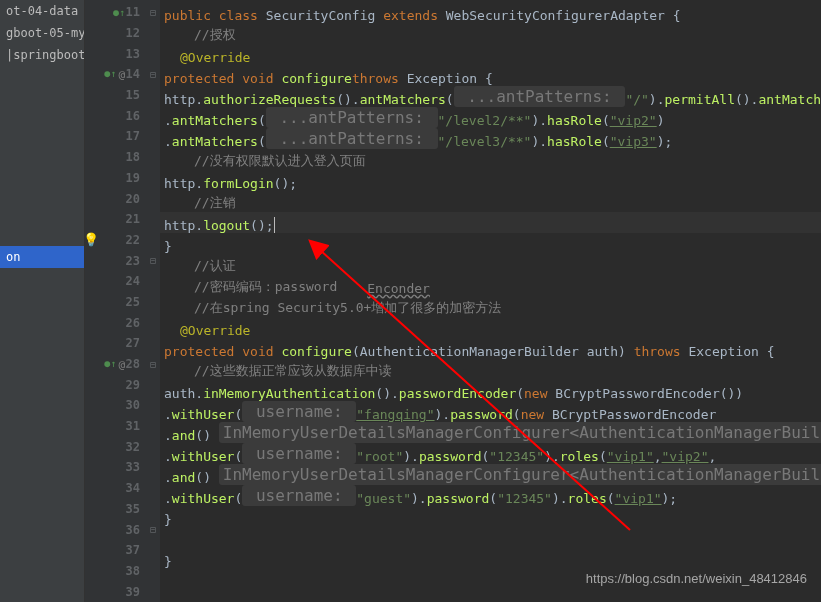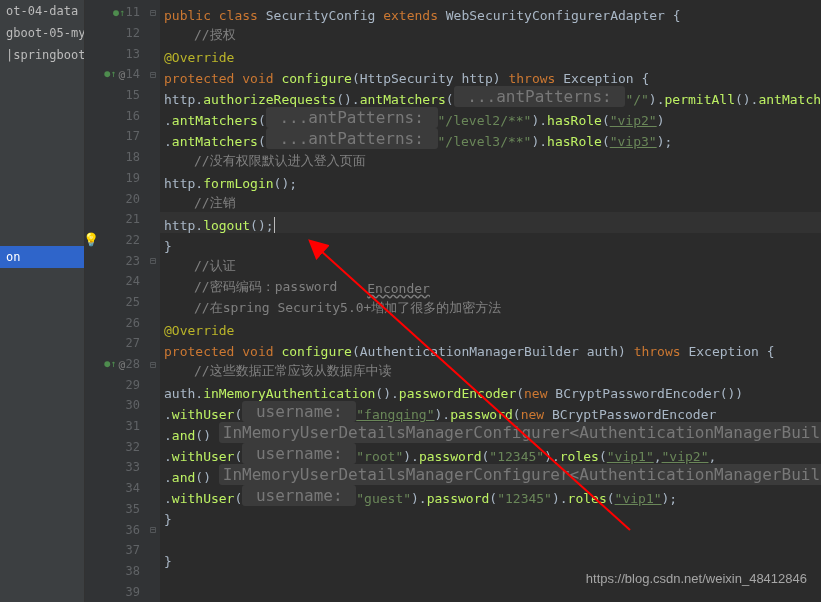--- a/index.html
+++ b/index.html
@@ -42,21 +42,21 @@
 .gutter-row {
   height: 21px;
   display: flex;
   align-items: center;
   justify-content: flex-end;
   padding-right: 8px;
   font-size: 12px;
   color: #606366;
   position: relative;
 }
-.gutter-num { width: 20px; text-align: right; margin-right: 12px; }
+.gutter-num { width: 20px; text-align: right; margin-right: 12px; font-weight: bold; }
 .gutter-icons { position: absolute; right: 35px; display: flex; gap: 2px; }
 .gutter-fold { position: absolute; right: 4px; color: #606366; font-size: 10px; }
 .override-icon { color: #4e8c4e; font-size: 10px; }
 .at-icon { color: #808080; font-size: 11px; }
 .bulb-icon { position: absolute; left: -2px; color: #ffc66d; font-size: 13px; }
 .editor {
   flex: 1;
   background: #2b2b2b;
   padding-top: 2px;
   overflow: hidden;
@@ -69,21 +69,21 @@
   white-space: pre;
   padding-left: 4px;
 }
 .line.hl { background: #323232; }
 .kw { color: #cc7832; }
 .cls { color: #a9b7c6; }
 .method { color: #bef264; }
 .str { color: #6a8759; }
 .strlink { color: #6a8759; text-decoration: underline; }
 .comment { color: #808080; margin-left: 30px; }
-.anno { color: #bbb529; }
+.anno { color: #bbb529; margin-left: 16px; }
 .param { color: #a9b7c6; }
 .hint { color: #787878; background: #3b3b3b; padding: 1px 4px; border-radius: 3px; font-size: 16px; }
 .type { color: #a9b7c6; }
 .watermark {
   position: absolute;
   bottom: 16px;
   right: 14px;
   color: #a6a6a6;
   font-size: 13px;
   font-family: Arial, sans-serif;
@@ -216,21 +216,21 @@
     </div>
   <div class="gutter-row">
       <span class="gutter-num">39</span>
     </div>
 </div>
 
 <div class="editor">
 <div class="line"><span class="kw">public </span><span class="kw">class </span><span class="cls">SecurityConfig </span><span class="kw">extends </span><span class="type">WebSecurityConfigurerAdapter {</span></div>
 <div class="line">    <span class="comment">//授权</span></div>
 <div class="line">    <span class="anno">@Override</span></div>
-<div class="line">    <span class="kw">protected </span><span class="kw">void </span><span class="method">configure</span><span class="param">(HttpSecurity http) </span><span class="kw">throws </span><span class="type">Exception {</span></div>
+<div class="line">    <span class="kw">protected </span><span class="kw">void </span><span class="method">configure</span><span class="kw">throws </span><span class="type">Exception {</span></div>
 <div class="line">        <span>http.</span><span class="method">authorizeRequests</span><span>().</span><span class="method">antMatchers</span><span>(</span><span class="hint"> ...antPatterns: </span><span class="str">"/"</span><span>).</span><span class="method">permitAll</span><span>().</span><span class="method">antMatche</span></div>
 <div class="line">                <span>.</span><span class="method">antMatchers</span><span>(</span><span class="hint"> ...antPatterns: </span><span class="str">"/level2/**"</span><span>).</span><span class="method">hasRole</span><span>(</span><span class="strlink">"vip2"</span><span>)</span></div>
 <div class="line">                <span>.</span><span class="method">antMatchers</span><span>(</span><span class="hint"> ...antPatterns: </span><span class="str">"/level3/**"</span><span>).</span><span class="method">hasRole</span><span>(</span><span class="strlink">"vip3"</span><span>);</span></div>
 <div class="line">        <span class="comment">//没有权限默认进入登入页面</span></div>
 <div class="line">        <span>http.</span><span class="method">formLogin</span><span>();</span></div>
 <div class="line">        <span class="comment">//注销</span></div>
 <div class="line hl">        <span>http.</span><span class="method">logout</span><span>();</span><span class="cursor"></span></div>
 <div class="line">    <span>}</span></div>
 <div class="line">    <span class="comment">//认证</span></div>
 <div class="line">    <span class="comment">//密码编码：password</span><span class="comment" style="text-decoration:underline wavy #808080">Enconder</span></div>

